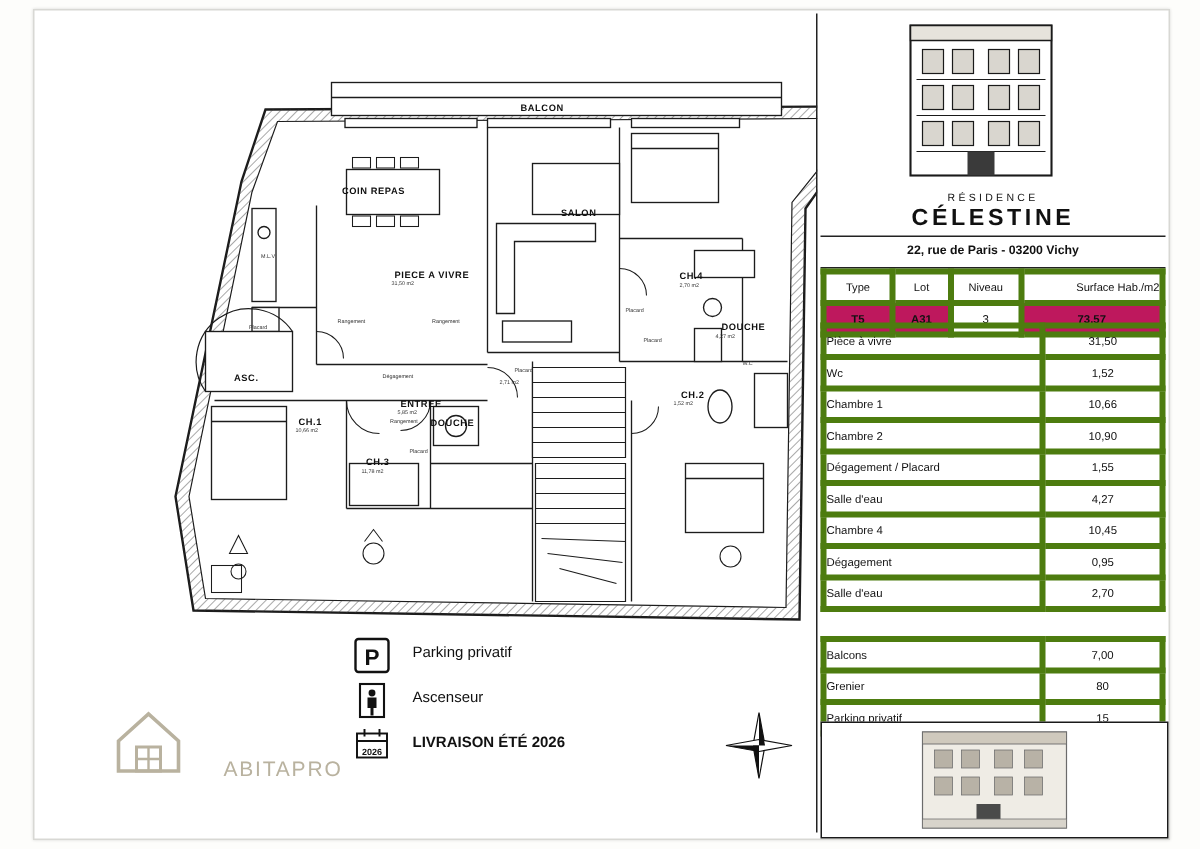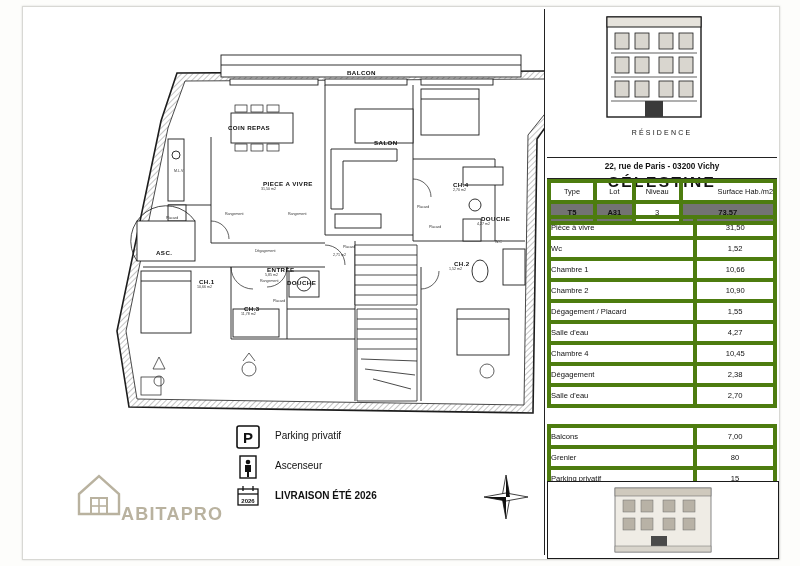--- a/index.html
+++ b/index.html
@@ -17,39 +17,39 @@
   .lbl-tiny{font-size:3.6px;color:#333;}
 
   
   #legend{position:absolute;left:210px;top:415px;width:300px;height:95px;}
   .leg-row{position:relative;height:30px;}
   .leg-ico{position:absolute;left:0;top:0;width:26px;height:26px;}
   .leg-txt{position:absolute;left:40px;top:6px;font-size:10px;color:#111;}
   .leg-txt.bold{font-weight:bold;}
 
   #logo{position:absolute;left:44px;top:455px;width:150px;height:56px;}
-  #logoName{position:absolute;left:52px;top:40px;font-size:18px;letter-spacing:1.2px;color:#b9b29f;font-weight:bold;}
+  #logoName{position:absolute;left:80px;top:40px;font-size:14px;letter-spacing:1.2px;color:#b9b29f;font-weight:normal;}
 
   
   #compass{position:absolute;left:455px;top:462px;width:52px;height:52px;}
 
   
   #panel{position:absolute;left:524px;top:2px;width:230px;height:548px;}
   #bldg{position:absolute;left:54px;top:4px;width:106px;height:116px;}
   .res-sub{position:absolute;width:100%;text-align:center;font-size:7px;letter-spacing:2.2px;color:#111;}
-  .res-main{position:absolute;width:100%;text-align:center;font-size:15.5px;letter-spacing:2.4px;color:#111;font-weight:bold;margin-top:36px;}
+  .res-main{position:absolute;width:100%;text-align:center;font-size:15.5px;letter-spacing:2.4px;color:#111;font-weight:bold;}
   #addr{position:absolute;left:0;top:153px;width:230px;text-align:center;font-size:8.2px;font-weight:bold;color:#111;}
 
   table.t{position:absolute;border-collapse:collapse;font-size:7.6px;color:#111;}
   table.t td{border:4px solid #4d7c0f;padding:0;height:17px;}
   .c-l{padding-left:5px;text-align:left;}
   .c-c{text-align:center;}
   .hd{text-align:center;font-size:7.4px;}
   .val-hl{font-weight:bold;text-align:center;}
-  .hl{background:#737373;}
+  .hl{background:#be185d;}
   #hdrTable{left:0;top:170px;width:230px;}
   #mainTable{left:0;top:206px;width:230px;}
   #extraTable{left:0;top:415px;width:230px;}
   #thumbBox{position:absolute;left:0;top:472px;width:230px;height:76px;border:1px solid #1a1a1a;overflow:hidden;background:#fff;}
   #thumb{position:absolute;left:63px;top:4px;width:104px;height:68px;}
 </style>
 </head>
 <body>
 
 <div id="page">
@@ -331,21 +331,21 @@
             <tr>
               <td class="c-l" style="width: 150px;">Salle d'eau</td>
               <td class="c-c" style="width: 80px;">4,27</td>
             </tr>
             <tr>
               <td class="c-l" style="width: 150px;">Chambre 4</td>
               <td class="c-c" style="width: 80px;">10,45</td>
             </tr>
             <tr>
               <td class="c-l" style="width: 150px;">Dégagement</td>
-              <td class="c-c" style="width: 80px;">2,38</td>
+              <td class="c-c" style="width: 80px;">0,95</td>
             </tr>
             <tr>
               <td class="c-l" style="width: 150px;">Salle d'eau</td>
               <td class="c-c" style="width: 80px;">2,70</td>
             </tr>
           </tbody>
       </table>
 
       <table class="t" id="extraTable">
         <tbody id="extraRows">

